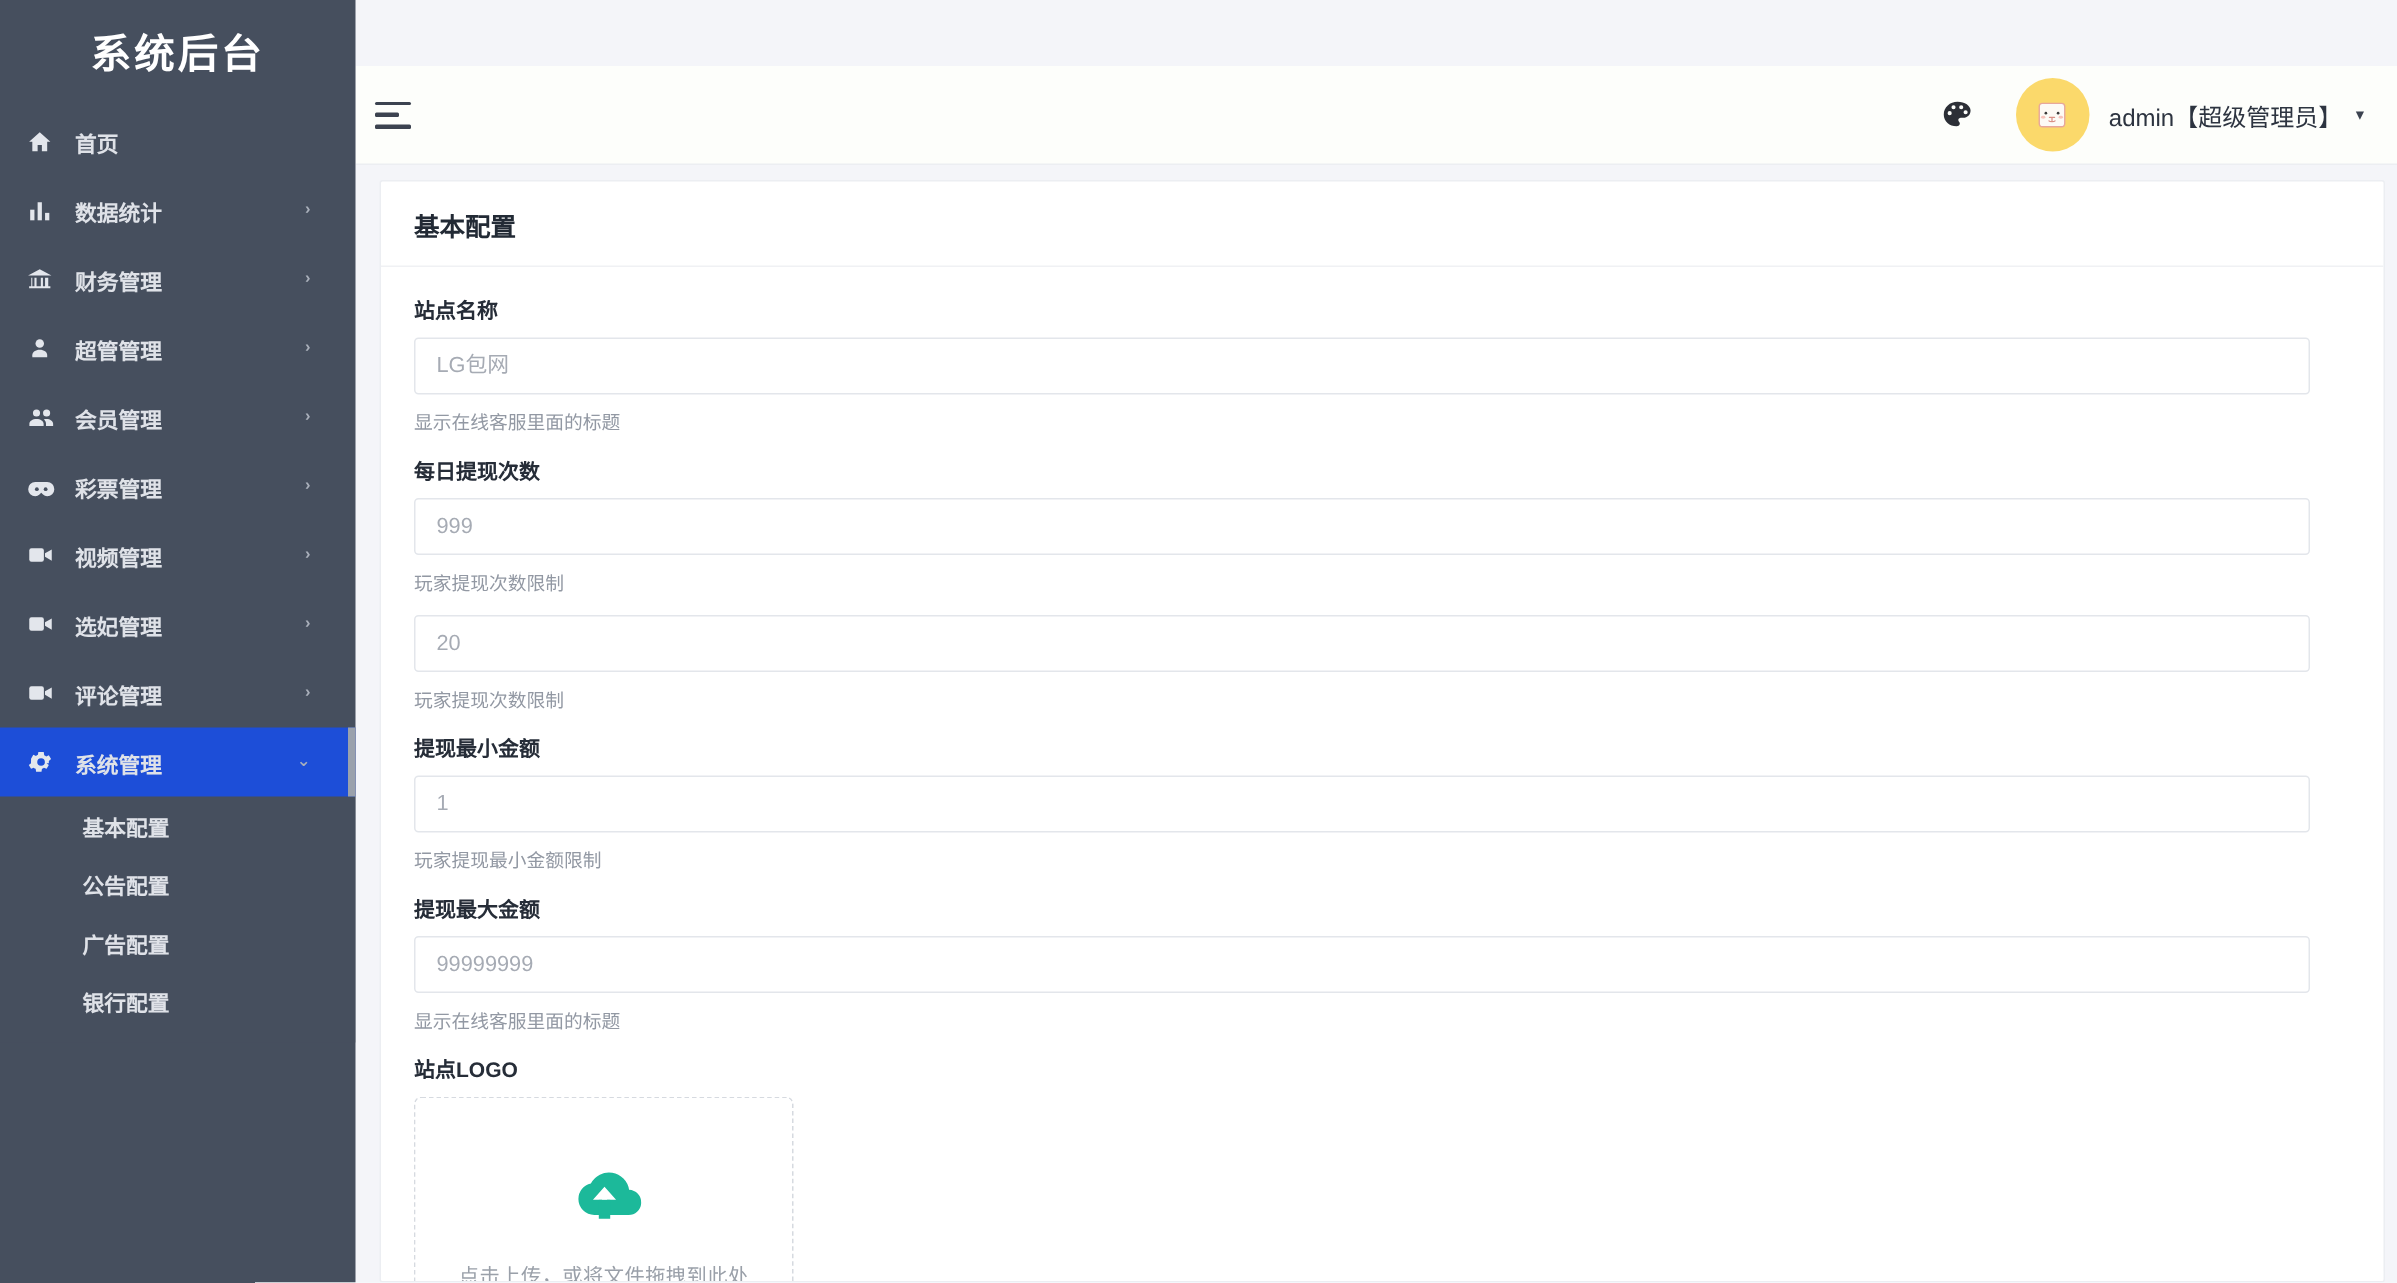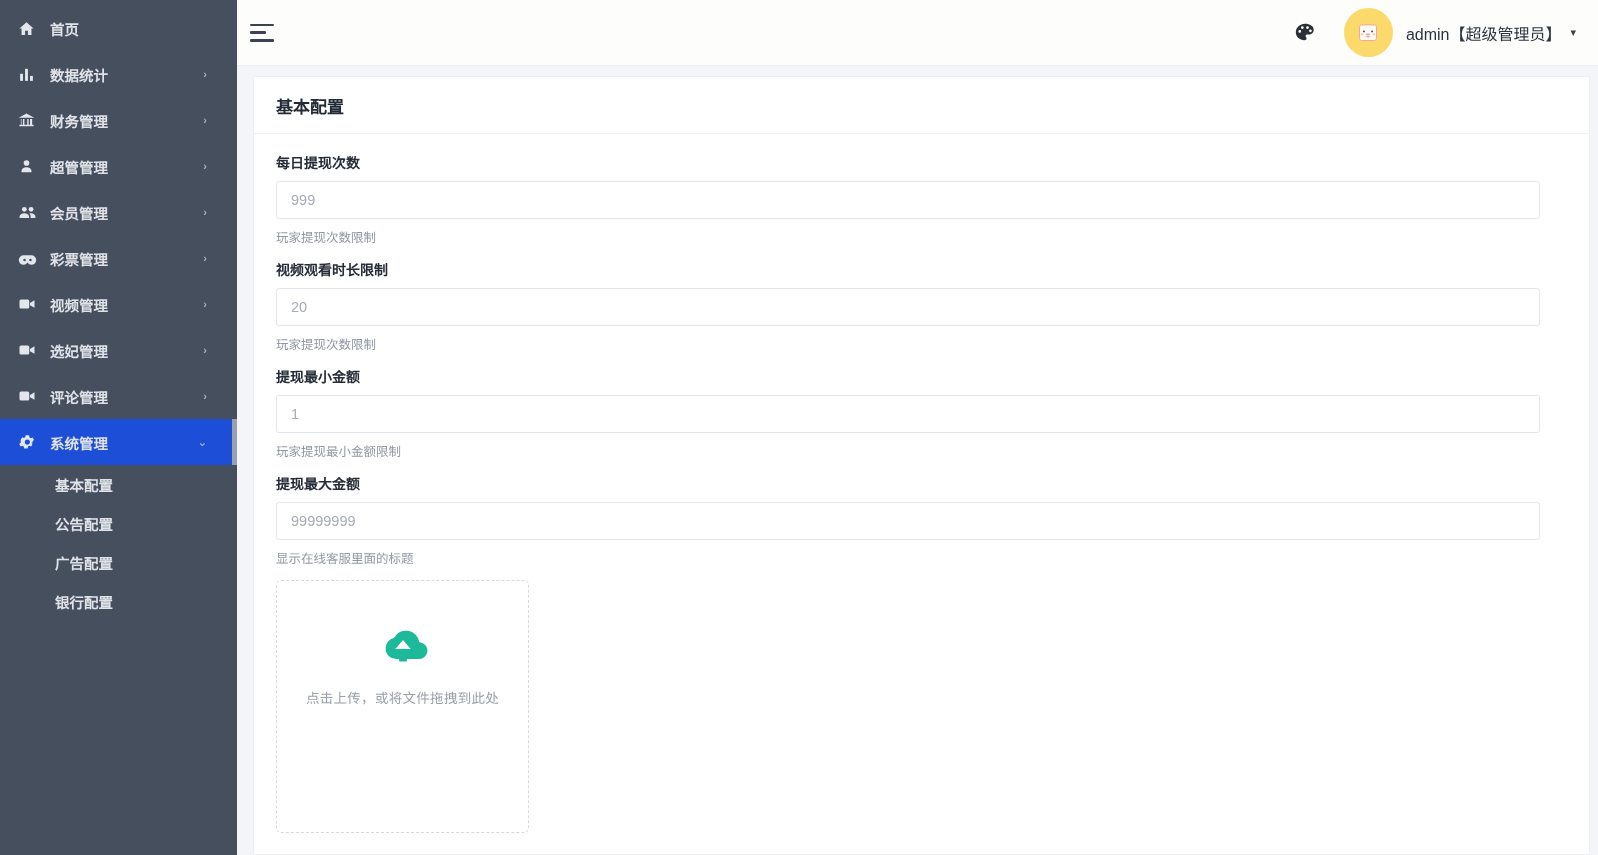--- a/index.html
+++ b/index.html
@@ -81,20 +81,21 @@
     display: flex; flex-direction: column;
     background: #f4f5f9;
     overflow: hidden;
   }
   .topbar {
     height: 66px; min-height: 66px;
     background: #fdfefb;
     display: flex; align-items: center;
     padding: 0 22px 0 9px;
     border-bottom: 1px solid #eceef2;
+    margin-top: 44px;
   }
   .hamburger {
     width: 24px; height: 18px;
     display: flex; flex-direction: column; justify-content: space-between;
     cursor: pointer;
     margin-left: 4px;
   }
   .hamburger span {
     display: block; height: 2.6px; background: #3c4350; border-radius: 1px;
   }
@@ -189,20 +190,21 @@
     color: #9aa0a9;
     letter-spacing: .3px;
   }
 </style>
 </head>
 <body>
 
 <div class="app">
 
   <aside class="sidebar">
+    <div class="brand">系统后台</div>
 
     <nav class="nav">
 
       <div class="nav-item">
         <span class="ico">
           <svg width="17" height="17" viewBox="0 0 24 24" fill="currentColor">
               <path d="M12 3 2 12h3v9h5v-6h4v6h5v-9h3L12 3z"></path>
             </svg>
         </span>
         <span class="lbl">首页</span>
@@ -351,46 +353,51 @@
 
     <div class="content">
       <section class="card">
 
         <div class="card-head">
           <div class="card-title">基本配置</div>
         </div>
 
         <div class="card-body">
 
+          <div class="form-group">
+            <div class="form-label">站点名称</div>
+            <input class="form-input" type="text" placeholder="LG包网" style="">
+            <div class="form-help">显示在线客服里面的标题</div>
+          </div>
 
           <div class="form-group">
             <div class="form-label">每日提现次数</div>
             <input class="form-input" type="text" placeholder="999" style="">
             <div class="form-help">玩家提现次数限制</div>
           </div>
 
           <div class="form-group">
-            <div class="form-label">视频观看时长限制</div>
             <input class="form-input" type="text" placeholder="20" style="">
             <div class="form-help">玩家提现次数限制</div>
           </div>
 
           <div class="form-group">
             <div class="form-label">提现最小金额</div>
             <input class="form-input" type="text" placeholder="1" style="">
             <div class="form-help">玩家提现最小金额限制</div>
           </div>
 
           <div class="form-group">
             <div class="form-label">提现最大金额</div>
             <input class="form-input" type="text" placeholder="99999999" style="">
             <div class="form-help">显示在线客服里面的标题</div>
           </div>
 
           <div class="form-group">
+            <div class="form-label">站点LOGO</div>
             <div class="upload-box">
               <span class="upload-icon">
                 <svg width="56" height="44" viewBox="0 0 56 44" fill="currentColor">
                   <path d="M44.4 17.2A13.6 13.6 0 0 0 18.9 13 10.6 10.6 0 0 0 10.6 23.4 10.6 10.6 0 0 0 21.2 34h5.2V23.9h-6.1L28 15.1l7.7 8.8h-6.1V34h14.1a8.4 8.4 0 0 0 .7-16.8z"></path>
                   <rect x="24.2" y="23.9" width="7.6" height="12.6"></rect>
                 </svg>
               </span>
               <div class="upload-text">点击上传，或将文件拖拽到此处</div>
 
             </div>

